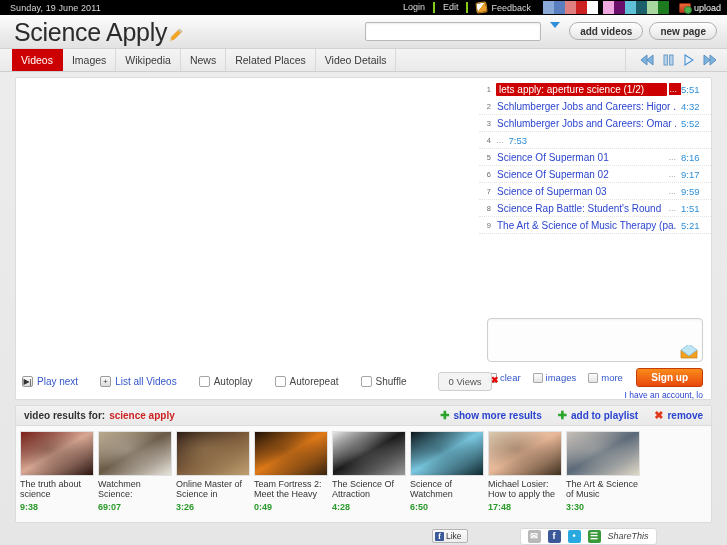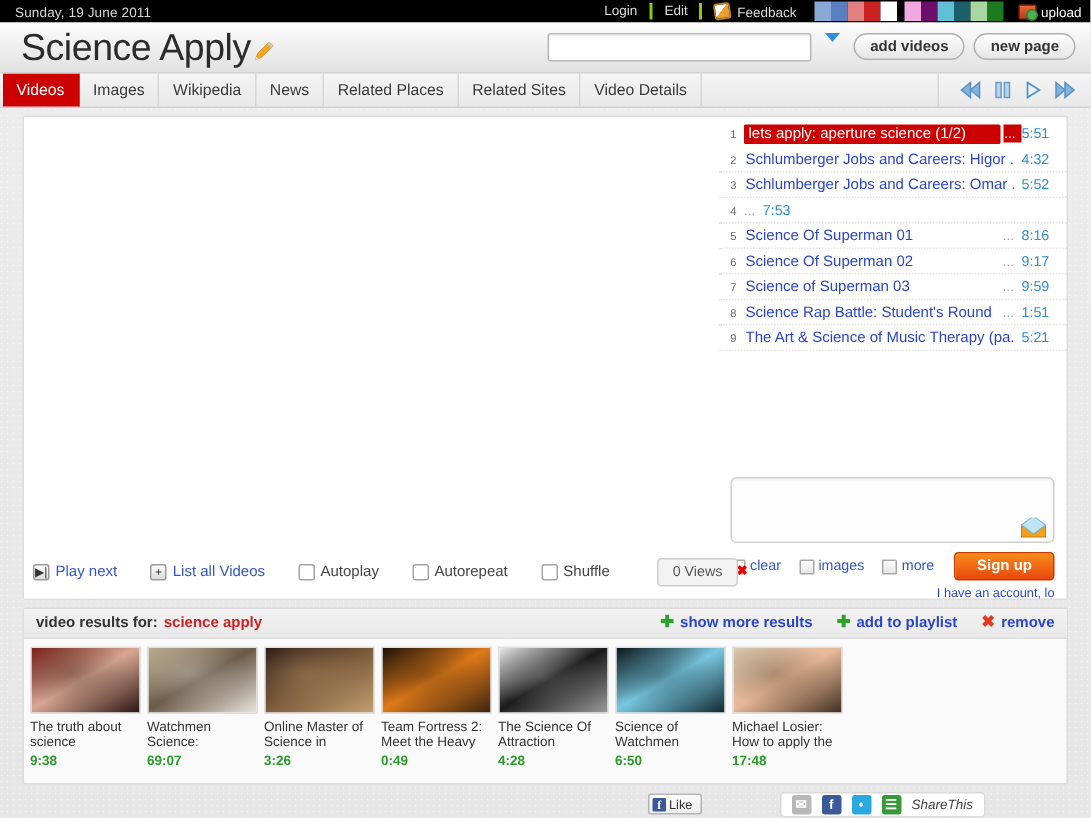--- a/index.html
+++ b/index.html
@@ -90,21 +90,21 @@
     border: 1px solid #b0b0b0; background: linear-gradient(#fefefe,#e6e6e6);
     font-size: 10px; color: #333; cursor: pointer;
     font-weight: bold; white-space: nowrap;
     font-family: "Liberation Sans", sans-serif;
   }
 
   
   .tabbar {
     height: 23px; display: flex; align-items: stretch;
     background: linear-gradient(#f4f4f4,#e9e9e9);
-    border-bottom: 1px solid #cfcfcf; padding-left: 2px;
+    border-bottom: 1px solid #cfcfcf; padding-left: 12px;
   }
   .tab {
     display: flex; align-items: center; padding: 0 9px;
     font-size: 10.5px; color: #3a3a3a; cursor: pointer;
     border-right: 1px solid #d8d8d8; white-space: nowrap;
   }
   .tab.active { background: #cc0000; color: #fff; border-right-color: #cc0000; }
   .tab-fill { flex: 1; border-right: 1px solid #d8d8d8; }
   .player-ctrls {
     display: flex; align-items: center; gap: 9px;
@@ -320,23 +320,20 @@
     <div class="tab">
       <span>Wikipedia</span>
     </div>
     <div class="tab">
       <span>News</span>
     </div>
     <div class="tab">
       <span>Related Places</span>
     </div>
     <div class="tab">
-      <span>Related Sites</span>
-    </div>
-    <div class="tab">
       <span>Video Details</span>
     </div>
     <div class="tab-fill"></div>
     <div class="player-ctrls">
       <span style="cursor: pointer;">
         <svg class="pc" width="14" height="12" viewBox="0 0 14 12">
           <path d="M7 1 L7 11 L1 6 Z" fill="#7fb3e0" stroke="#5a8fc0" stroke-width="1"></path>
           <path d="M13 1 L13 11 L7 6 Z" fill="#7fb3e0" stroke="#5a8fc0" stroke-width="1"></path>
         </svg>
       </span>
@@ -534,20 +531,27 @@
         <div class="ttl">Science of Watchmen</div>
         <div class="dur">6:50</div>
       </div>
       <div class="thumb">
         <div class="img" style="background: linear-gradient(150deg, rgb(216, 200, 176) 0%, rgb(232, 184, 152) 48%, rgb(64, 48, 32) 100%);">
           <div style="position: absolute; inset: 0px; background: radial-gradient(at 38% 40%, rgba(64, 48, 32, 0.333) 0%, transparent 62%);"></div>
         </div>
         <div class="ttl">Michael Losier: How to apply the</div>
         <div class="dur">17:48</div>
       </div>
+      <div class="thumb">
+        <div class="img" style="background: linear-gradient(150deg, rgb(200, 192, 184) 0%, rgb(90, 104, 120) 48%, rgb(224, 216, 200) 100%);">
+          <div style="position: absolute; inset: 0px; background: radial-gradient(at 38% 40%, rgba(224, 216, 200, 0.333) 0%, transparent 62%);"></div>
+        </div>
+        <div class="ttl">The Art &amp; Science of Music</div>
+        <div class="dur">3:30</div>
+      </div>
     </div>
 </div>
 
 <div class="social">
   <span class="fb-like">
     <span class="fb-sq">f</span>
     <span>Like</span>
   </span>
   <span class="share-group" id="sharegroup">
       <span class="share-ico" style="background: rgb(184, 184, 184);">✉</span>

